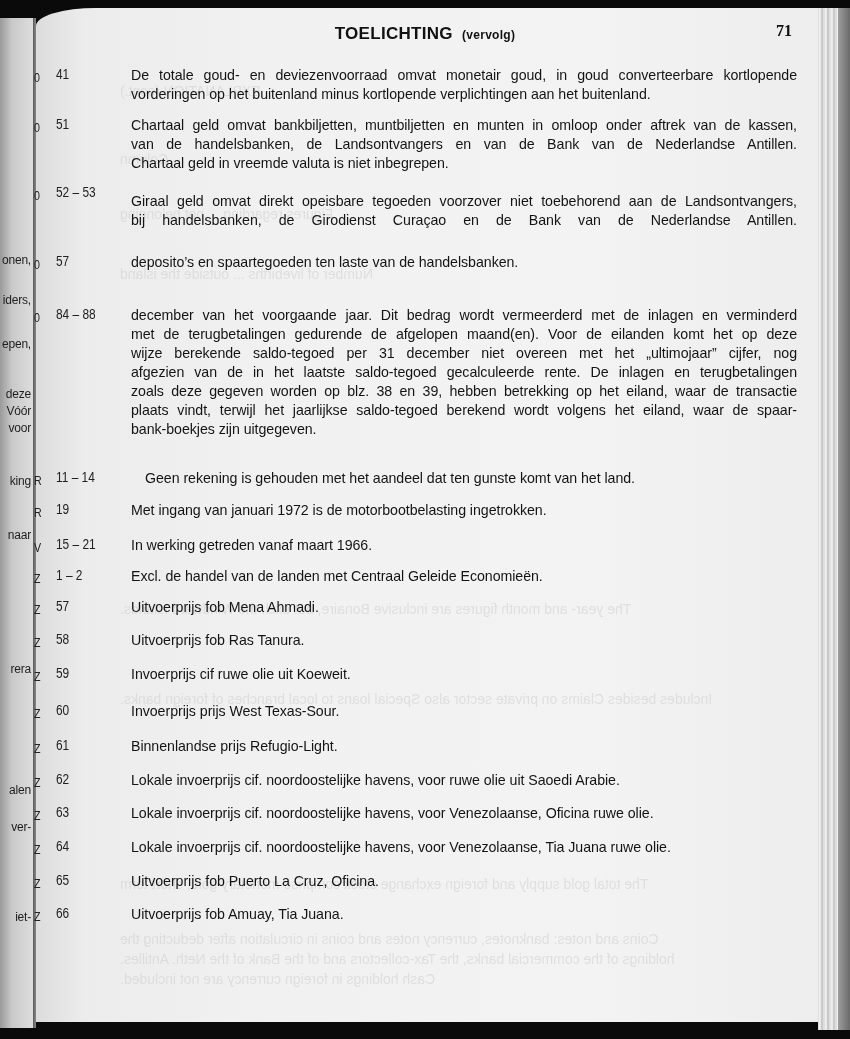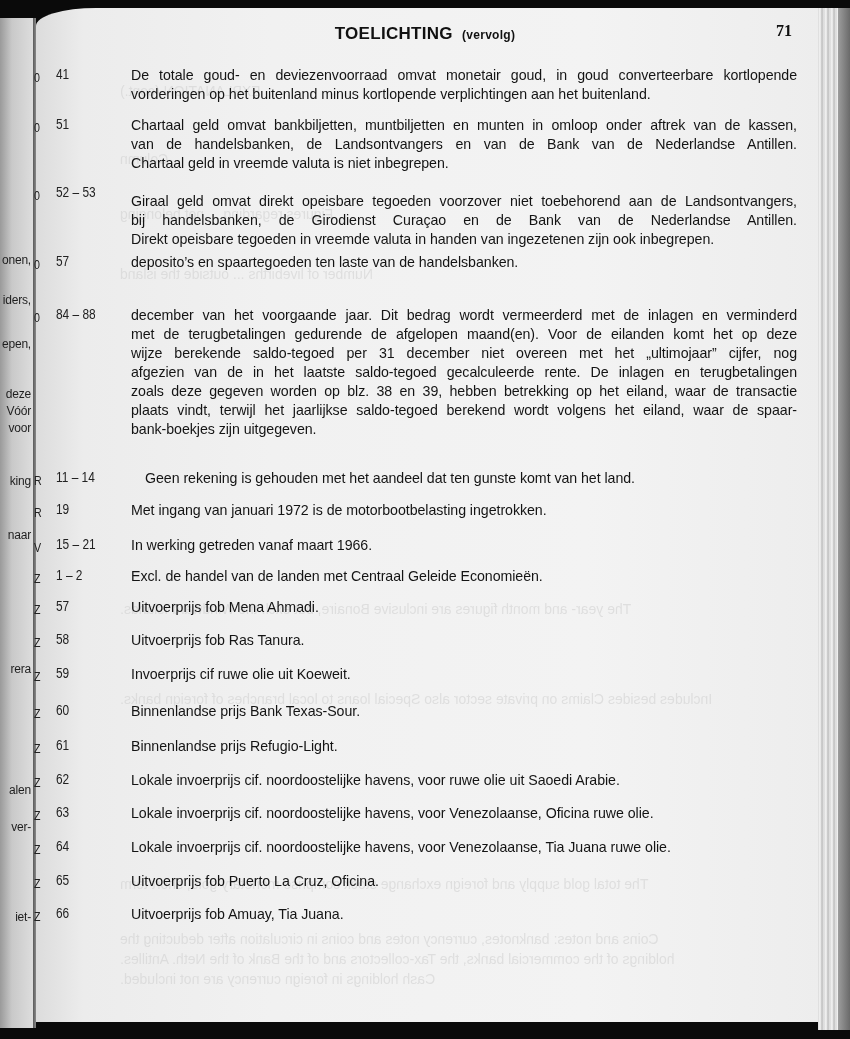--- a/index.html
+++ b/index.html
@@ -126,21 +126,20 @@
           <p style="text-align-last: justify;">van de handelsbanken, de Landsontvangers en van de Bank van de Nederlandse Antillen.</p>
           <p>Chartaal geld in vreemde valuta is niet inbegrepen.</p>
         </div>
       </div>
       <div class="entry" style="top: 184px;">
         <span class="tbl" style="top: 4px;">0</span>
         <span class="col" style="top: 0px;">52 – 53</span>
         <div class="text" style="top: 0px; margin-top: 8px;">
           <p style="text-align-last: justify;">Giraal geld omvat direkt opeisbare tegoeden voorzover niet toebehorend aan de Landsontvangers,</p>
           <p style="text-align-last: justify;">bij handelsbanken, de Girodienst Curaçao en de Bank van de Nederlandse Antillen.</p>
-          <p>Direkt opeisbare tegoeden in vreemde valuta in handen van ingezetenen zijn ook inbegrepen.</p>
         </div>
       </div>
       <div class="entry" style="top: 253px;">
         <span class="tbl" style="top: 4px;">0</span>
         <span class="col" style="top: 0px;">57</span>
         <div class="text" style="top: 0px;">
           <p>deposito’s en spaartegoeden ten laste van de handelsbanken.</p>
         </div>
       </div>
       <div class="entry" style="top: 306px;">
@@ -202,21 +201,21 @@
         <span class="tbl" style="top: 4px;">Z</span>
         <span class="col" style="top: 0px;">59</span>
         <div class="text" style="top: 0px;">
           <p>Invoerprijs cif ruwe olie uit Koeweit.</p>
         </div>
       </div>
       <div class="entry" style="top: 702px;">
         <span class="tbl" style="top: 4px;">Z</span>
         <span class="col" style="top: 0px;">60</span>
         <div class="text" style="top: 0px;">
-          <p>Binnenlandse prijs Bank Texas-Sour.</p>
+          <p>Invoerprijs prijs West Texas-Sour.</p>
         </div>
       </div>
       <div class="entry" style="top: 737px;">
         <span class="tbl" style="top: 4px;">Z</span>
         <span class="col" style="top: 0px;">61</span>
         <div class="text" style="top: 0px;">
           <p>Binnenlandse prijs Refugio-Light.</p>
         </div>
       </div>
       <div class="entry" style="top: 771px;">

